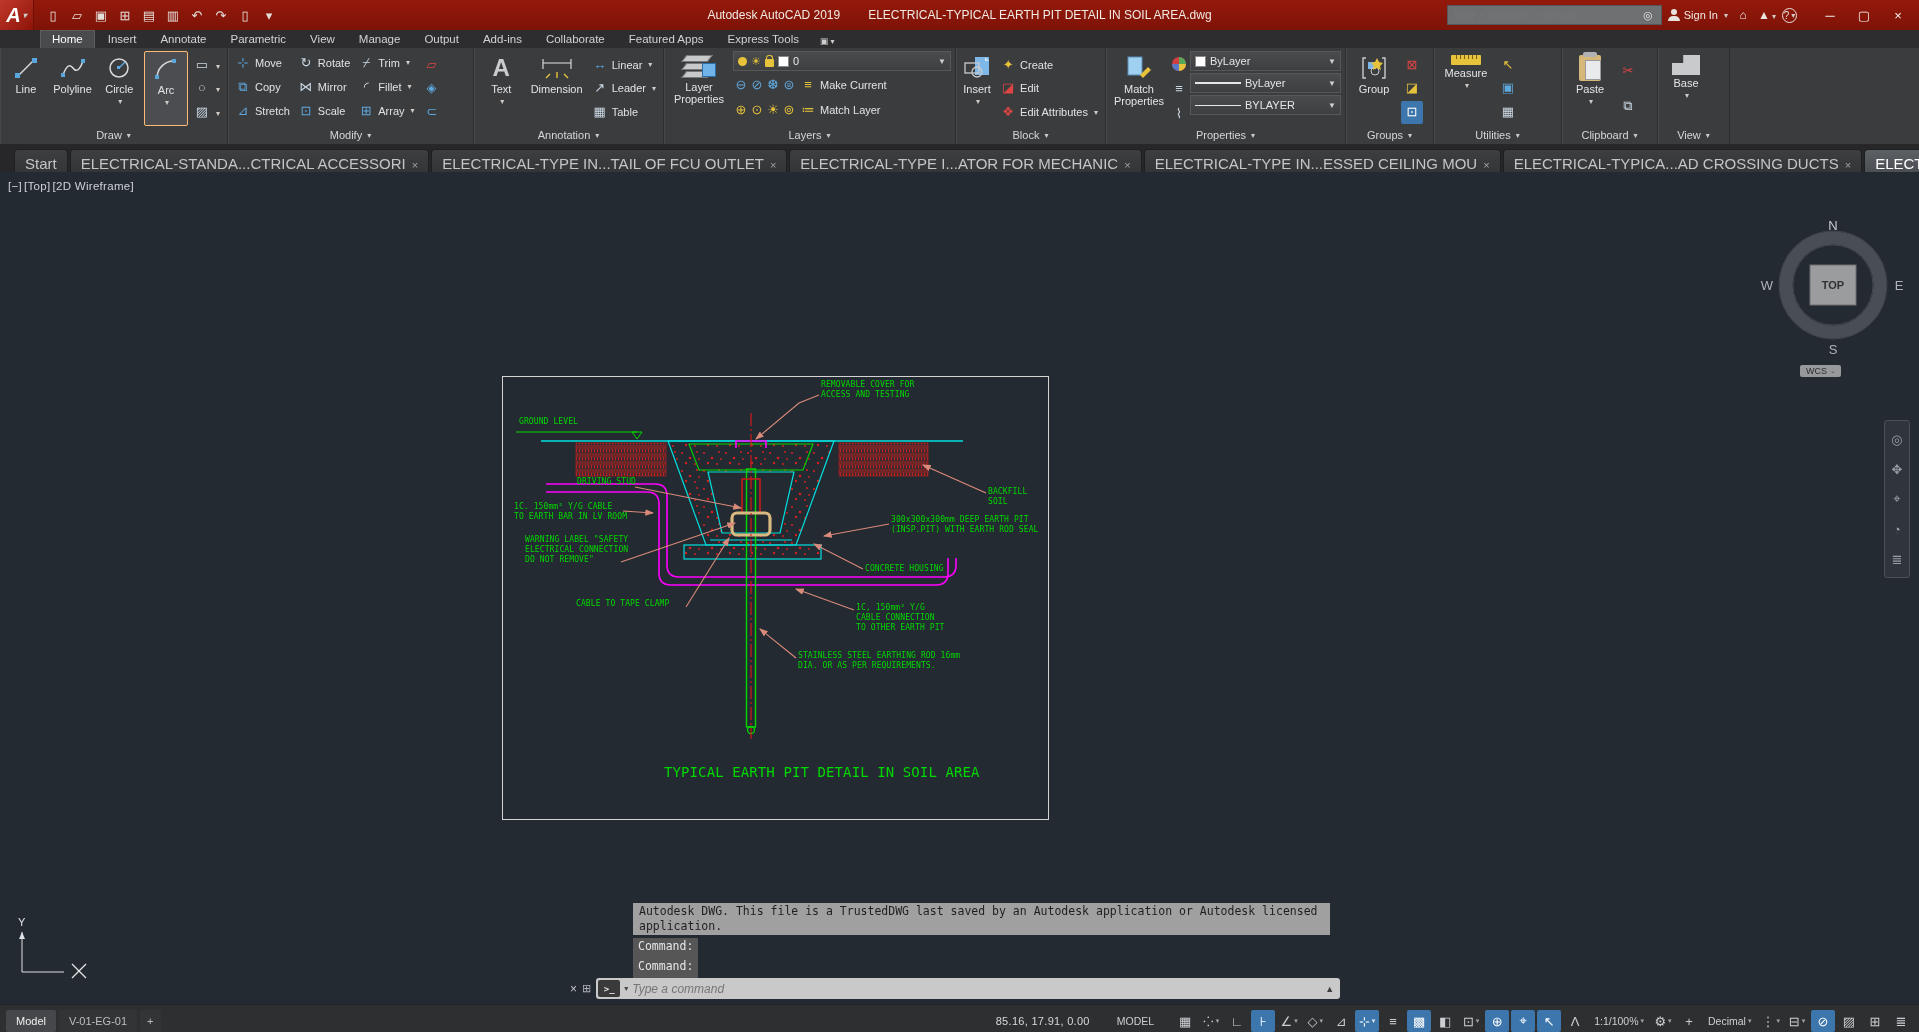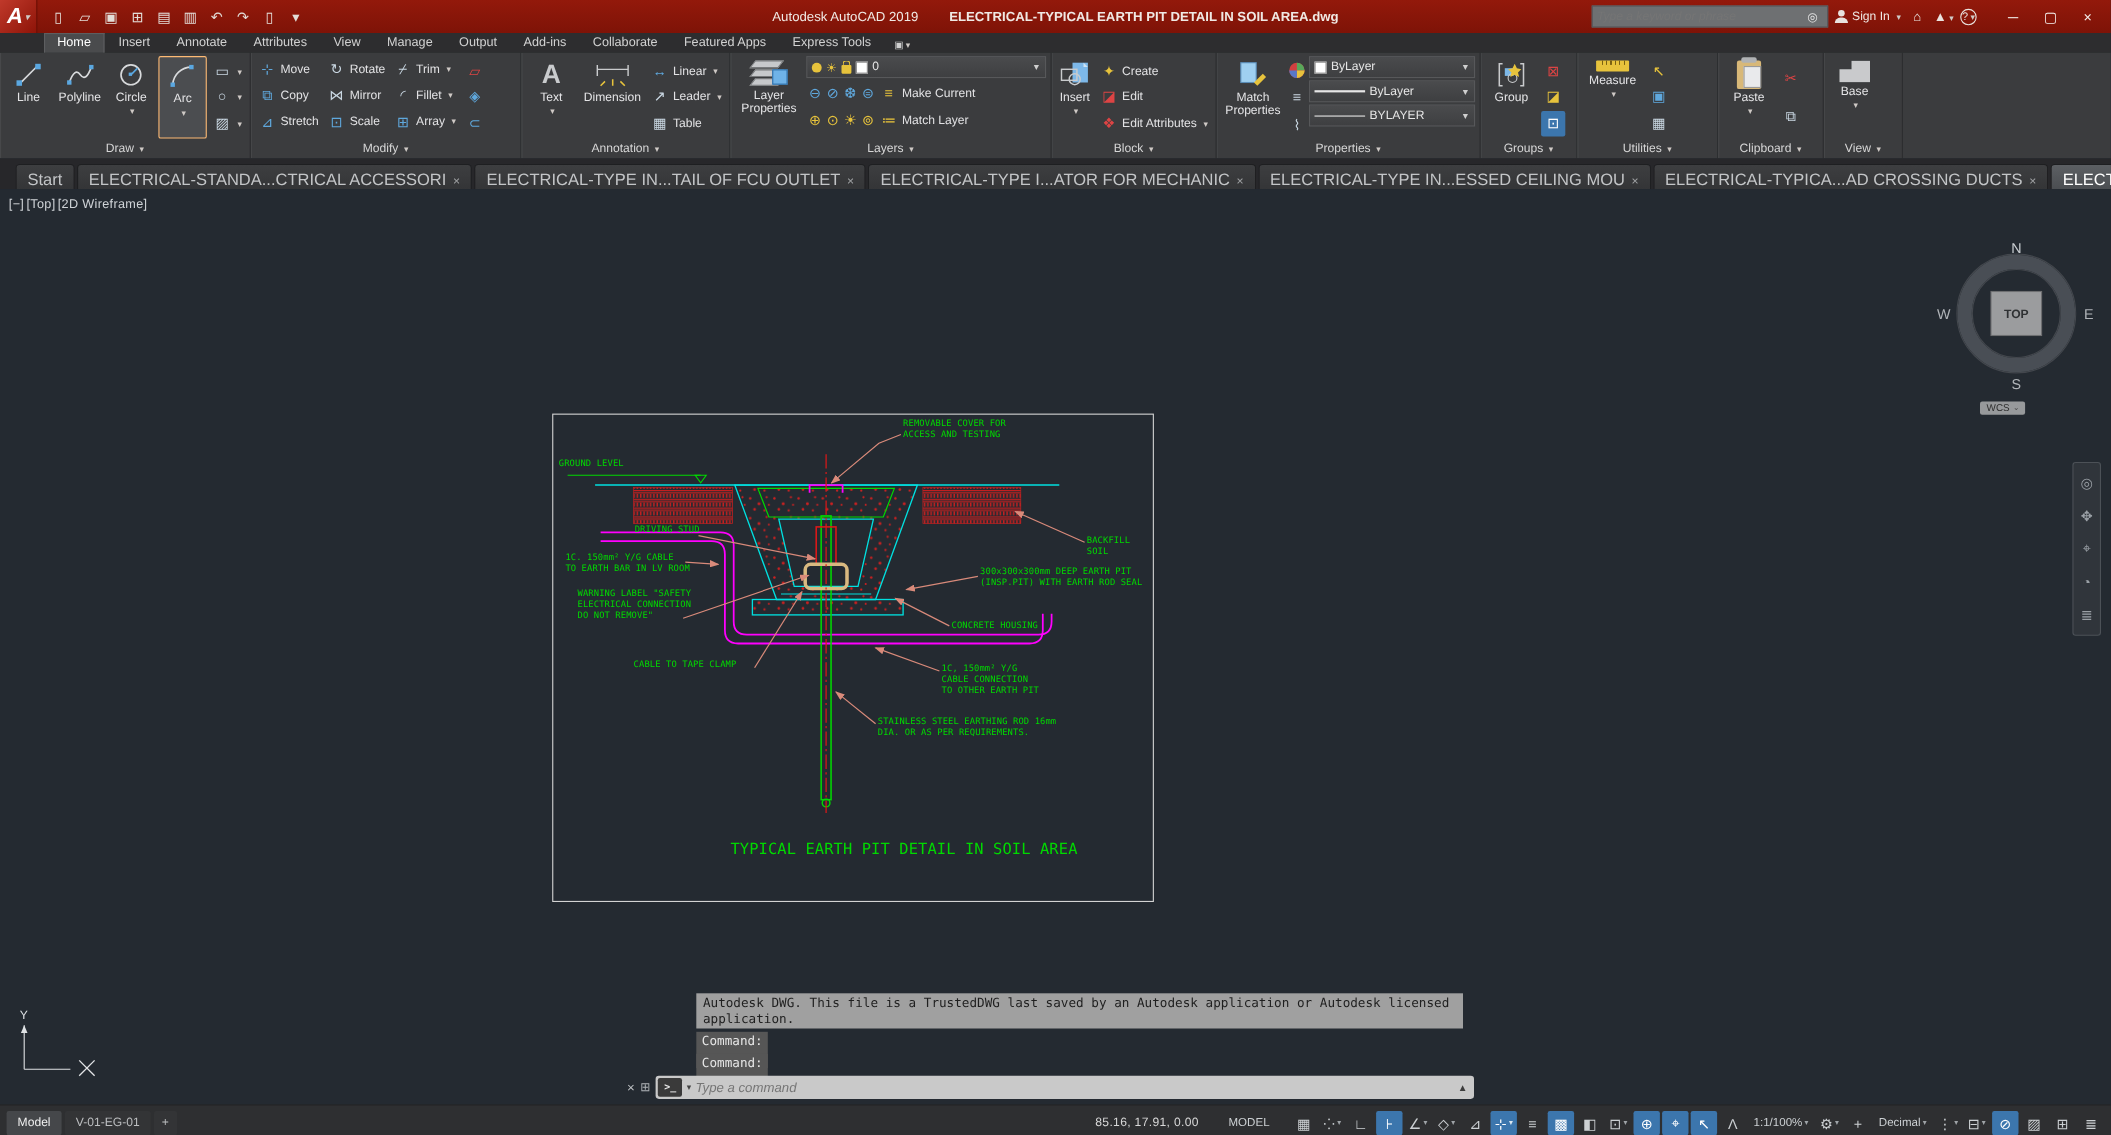--- a/index.html
+++ b/index.html
@@ -5,21 +5,21 @@
   *{margin:0;padding:0;box-sizing:border-box;font-family:"Liberation Sans",sans-serif;-webkit-font-smoothing:antialiased}
   html,body{width:1919px;height:1032px;background:#242a31;overflow:hidden}
   #app{position:relative;width:1919px;height:1032px}
 
   
   .titlebar{position:absolute;left:0;top:0;width:100%;height:30px;background:linear-gradient(#93190b,#7e1307);display:flex;align-items:center;color:#e8e2df}
   .logo{width:34px;height:30px;background:linear-gradient(135deg,#c0392b,#8e1408);display:flex;align-items:center;justify-content:center;color:#fff;font:italic bold 20px "Liberation Serif",serif;border-right:1px solid #6b0f05}
   .qat{display:flex;align-items:center;gap:2px;margin-left:8px}
   .qat .qbtn{width:22px;height:22px;display:flex;align-items:center;justify-content:center;color:#e3ddd8;font-size:13px;border-radius:2px}
   .titletext{position:absolute;left:0;right:0;text-align:center;font-size:12px;color:#f0e9e4;pointer-events:none}
-  .titletext b{font-weight:bold;margin-left:28px}
+  .titletext b{font-weight:normal;margin-left:28px}
   .tb-right{margin-left:auto;display:flex;align-items:center;gap:6px;padding-right:4px;z-index:2}
   .searchbox{display:flex;align-items:center;background:#6e7072;border:1px solid #55565a;height:20px;width:215px;padding:0 4px}
   .searchbox input{flex:1;background:transparent;border:0;outline:0;font:italic 11px "Liberation Sans",sans-serif;color:#d9d9d9}
   .binoc{width:18px;text-align:center;color:#e5e5e5;font-size:11px}
   .signin{display:flex;align-items:center;gap:4px;font-size:11px;color:#f0eae6}
   .person{width:12px;height:12px;position:relative}
   .person:before{content:"";position:absolute;left:3px;top:0;width:6px;height:6px;border-radius:50%;background:#e8e2de}
   .person:after{content:"";position:absolute;left:0;top:7px;width:12px;height:5px;border-radius:6px 6px 0 0;background:#e8e2de}
   .tb-ic{color:#eae4e0;font-size:12px;width:18px;text-align:center}
   .helpc{width:15px;height:15px;border:1.4px solid #eae4e0;border-radius:50%;font-size:10px;display:flex;align-items:center;justify-content:center}
@@ -156,21 +156,21 @@
         <span class="winbtn">▢</span>
         <span class="winbtn">×</span>
       </div>
     </div>
   </div>
 
   <div class="ribbontabs">
     <span class="rtab active">Home</span>
     <span class="rtab">Insert</span>
     <span class="rtab">Annotate</span>
-    <span class="rtab">Attributes</span>
+    <span class="rtab">Parametric</span>
     <span class="rtab">View</span>
     <span class="rtab">Manage</span>
     <span class="rtab">Output</span>
     <span class="rtab">Add-ins</span>
     <span class="rtab">Collaborate</span>
     <span class="rtab">Featured Apps</span>
     <span class="rtab">Express Tools</span>
     <span class="rtab-more car">▣</span>
   </div>
 
@@ -646,21 +646,21 @@
           <path d="M183,230 L226,161" marker-end="url(#arr)"></path>
           <path d="M483,116 L420,88" marker-end="url(#arr)"></path>
           <path d="M386,147 L321,159" marker-end="url(#arr)"></path>
           <path d="M360,192 L311,167" marker-end="url(#arr)"></path>
           <path d="M351,233 L293,212" marker-end="url(#arr)"></path>
           <path d="M293,281 L257,252" marker-end="url(#arr)"></path>
         </g>
       </svg>
 
       
-      <div class="cadlabel" style="left:5px;top:40px">GROUND LEVEL</div>
+      <div class="cadlabel" style="left:16px;top:40px">GROUND LEVEL</div>
       <div class="cadlabel" style="left:318px;top:3px">REMOVABLE COVER FOR
 ACCESS AND TESTING</div>
       <div class="cadlabel" style="left:74px;top:100px">DRIVING STUD</div>
       <div class="cadlabel" style="left:11px;top:125px">1C. 150mm² Y/G  CABLE
 TO EARTH BAR IN LV ROOM</div>
       <div class="cadlabel" style="left:22px;top:158px">WARNING LABEL "SAFETY
 ELECTRICAL CONNECTION
 DO NOT REMOVE"</div>
       <div class="cadlabel" style="left:73px;top:222px">CABLE TO TAPE CLAMP</div>
       <div class="cadlabel" style="left:485px;top:110px">BACKFILL SOIL</div>

